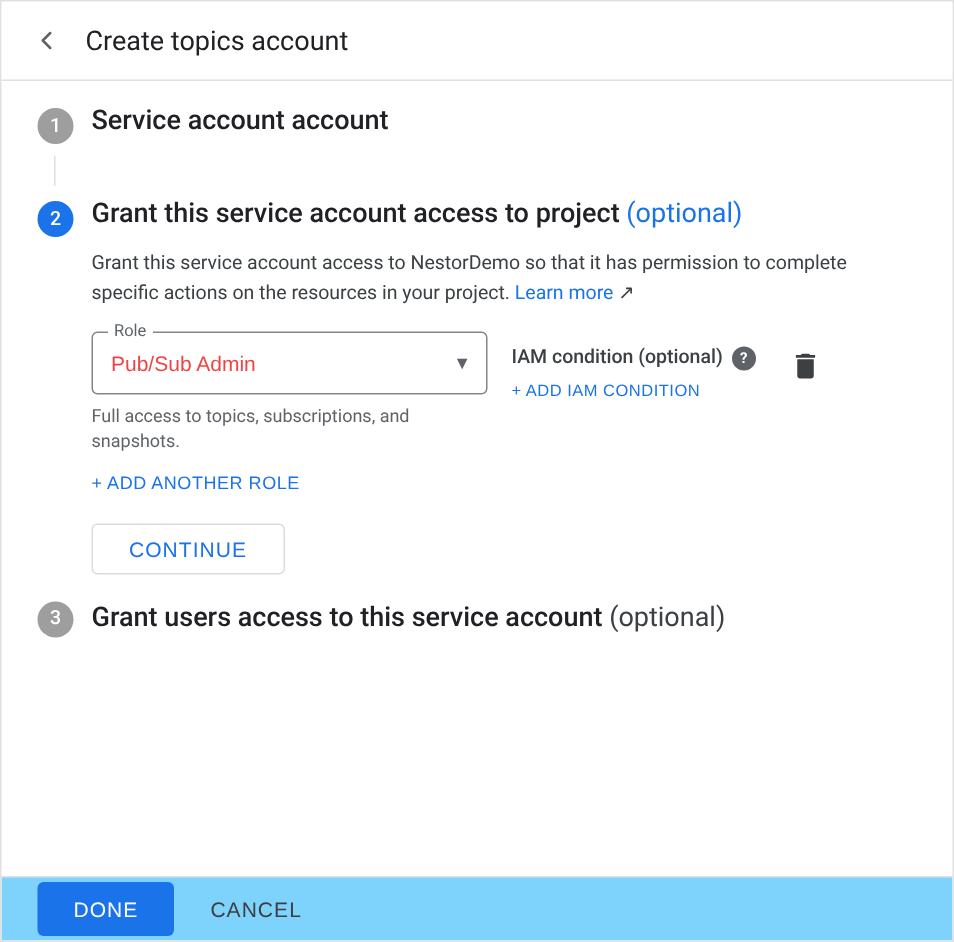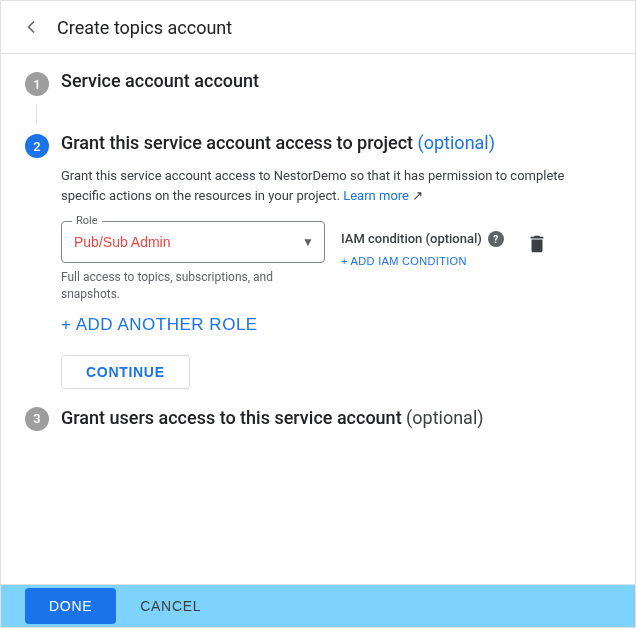--- a/index.html
+++ b/index.html
@@ -212,41 +212,41 @@
       padding: 6px;
       margin-top: 6px;
       flex-shrink: 0;
     }
 
     
     .add-another-role-btn {
       background: none;
       border: none;
       color: #1a73e8;
-      font-size: 17px;
+      font-size: 12px;
       font-weight: 500;
       cursor: pointer;
       display: flex;
       align-items: center;
       gap: 4px;
       padding: 0;
       margin-top: 12px;
       text-transform: uppercase;
       letter-spacing: 0.03em;
     }
 
     
     .continue-btn {
       margin-top: 20px;
       background: none;
       border: 1px solid #dadce0;
       border-radius: 4px;
       color: #1a73e8;
       font-size: 14px;
-      font-weight: 700;
+      font-weight: 400;
       padding: 8px 24px;
       cursor: pointer;
       letter-spacing: 0.05em;
       text-transform: uppercase;
     }
 
     
     .step3-row {
       display: flex;
       align-items: center;

